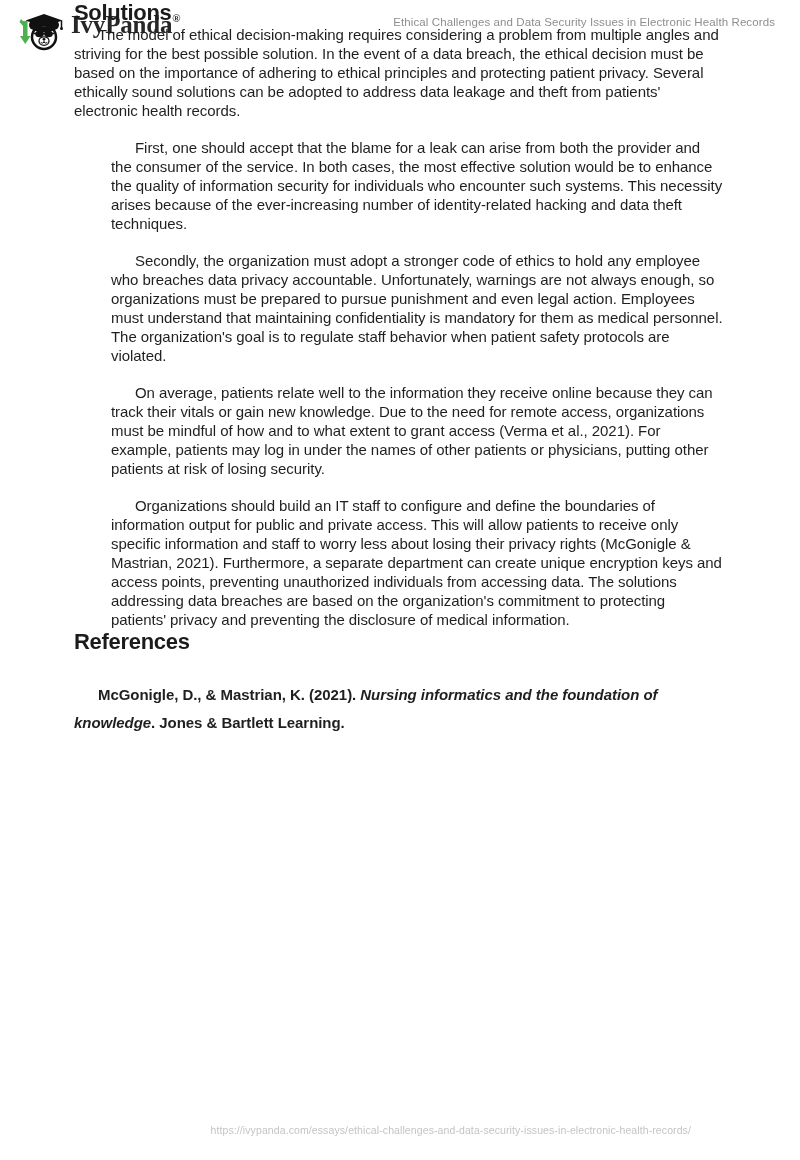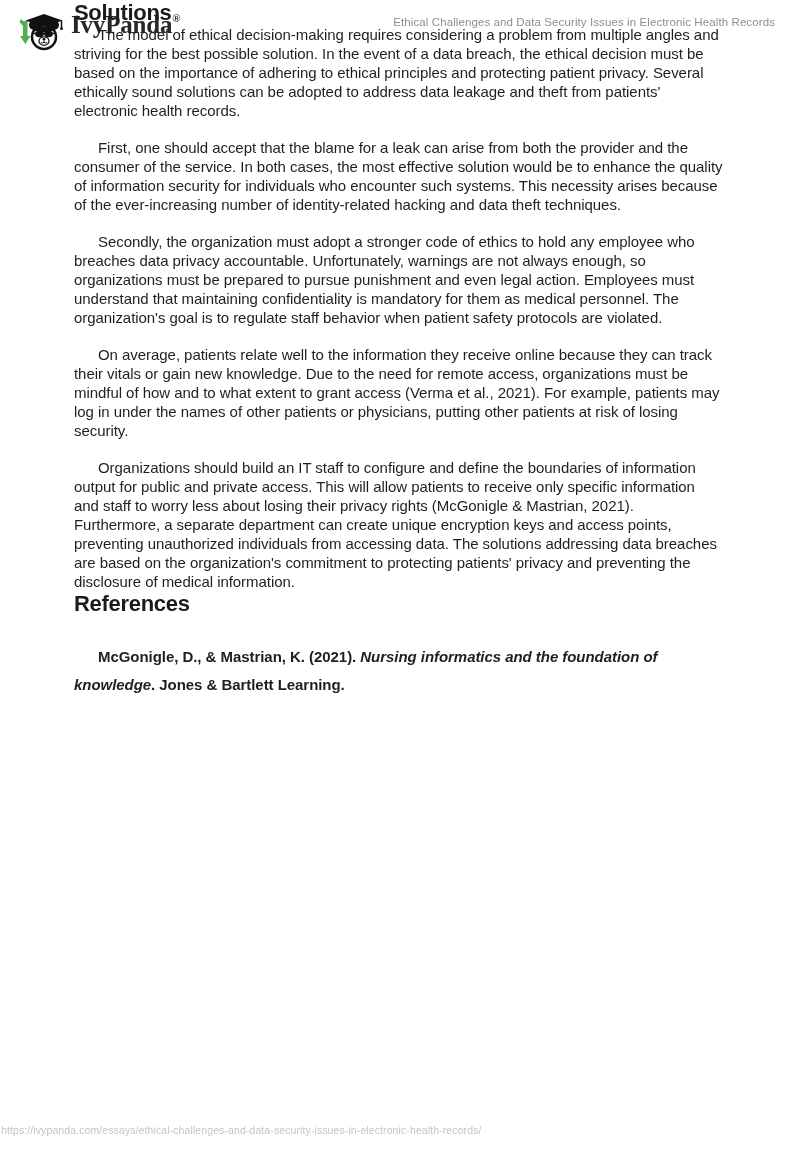--- a/index.html
+++ b/index.html
@@ -90,42 +90,42 @@
   .heading-references { margin-top: 33px; }
 
   p.body-text {
     font-size: 15px;
     line-height: 19px;
     color: #1f1f1f;
     margin: 0;
     text-indent: 24px;
     letter-spacing: -0.05px;
   }
-  p.body-text + p.body-text { margin-top: 18px; }
+  p.body-text + p.body-text { margin-top: 18px; margin-left: 37px; }
   .first-para { margin-top: 24px; }
 
   p.reference-entry {
     font-size: 15px;
     line-height: 28.5px;
     color: #1f1f1f;
     margin: 0;
     margin-top: 26px;
     text-indent: 24px;
     letter-spacing: -0.05px;
     font-weight: bold;
   }
   p.reference-entry i { font-style: italic; }
 
   
   .page-footer {
     position: absolute;
-    left: 1px;
+    left: 16px;
     bottom: 22px;
     width: 675px;
-    text-align: left;
+    text-align: right;
   }
   .footer-url {
     font-size: 10.5px;
     color: #c4c4c4;
     letter-spacing: 0.1px;
     text-decoration: none;
     white-space: nowrap;
   }
 </style>
 </head>

